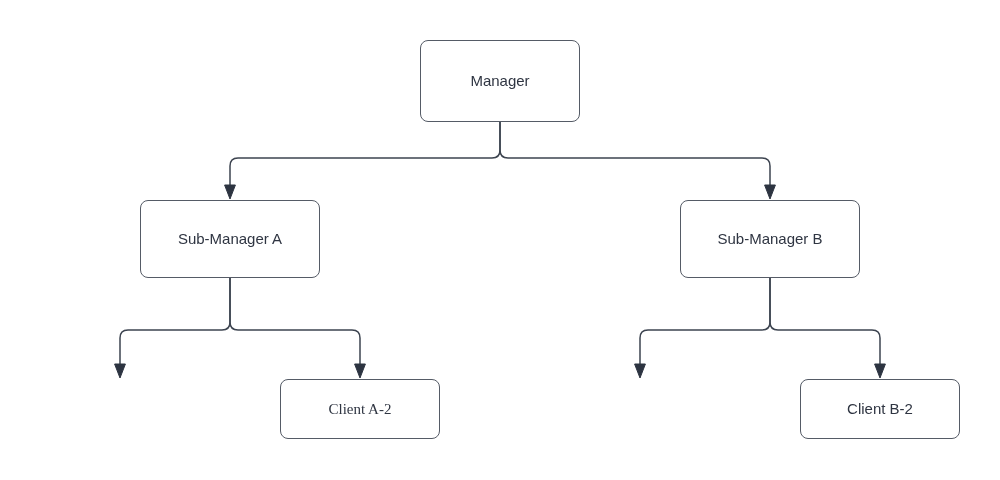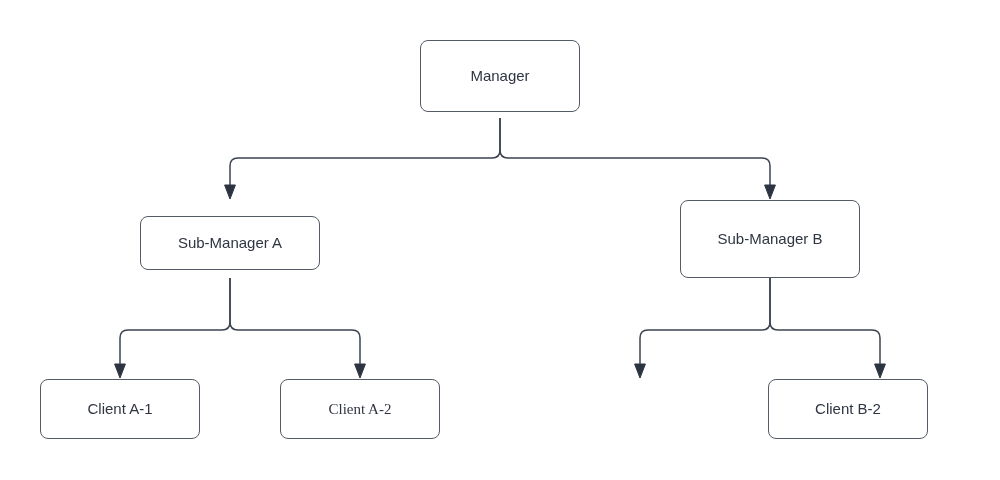--- a/index.html
+++ b/index.html
@@ -43,28 +43,28 @@
     align-items: center;
     justify-content: center;
     background: var(--box-fill);
     border: 1px solid var(--box-border);
     border-radius: 8px;
     color: var(--text);
     font-size: 15px;
     text-align: center;
     line-height: 1.2;
   }
-  .node--manager  { left: 420px; top: 40px;  width: 160px; height: 72px; }
-  .node--sub-a    { left: 140px; top: 216px; width: 180px; height: 54px; }
+  .node--manager  { left: 420px; top: 40px;  width: 160px; height: 82px; }
+  .node--sub-a    { left: 140px; top: 200px; width: 180px; height: 78px; }
   .node--sub-b    { left: 680px; top: 200px; width: 180px; height: 78px; }
   .node--client   { width: 160px; height: 60px; top: 379px; }
   .node--client-a1 { left: 40px;  }
   .node--client-a2 { left: 280px; font-family: Liberation Serif, serif; }
   .node--client-b1 { left: 560px; }
-  .node--client-b2 { left: 768px; }
+  .node--client-b2 { left: 800px; }
 </style>
 </head>
 <body>
 
 <div class="canvas">
 
   <svg class="edges" viewBox="0 0 1000 480" xmlns="http://www.w3.org/2000/svg">
 
     <path class="edge-path" d="M 500 118 L 500 150 Q 500 158 492 158 L 238 158 Q 230 158 230 166 L 230 186"></path>
     <polygon class="arrowhead" points="230,199 224.6,185 235.4,185"></polygon>
@@ -90,23 +90,20 @@
   </div>
 
   <div class="node node--sub-a">
     <span>Sub-Manager A</span>
   </div>
 
   <div class="node node--sub-b">
     <span>Sub-Manager B</span>
   </div>
 
-  <div class="node node--client node--client-a1">
-    <span>Client A-1</span>
-  </div>
 
   <div class="node node--client node--client-a2">
     <span>Client A-2</span>
   </div>
 
 
   <div class="node node--client node--client-b2">
     <span>Client B-2</span>
   </div>
 

